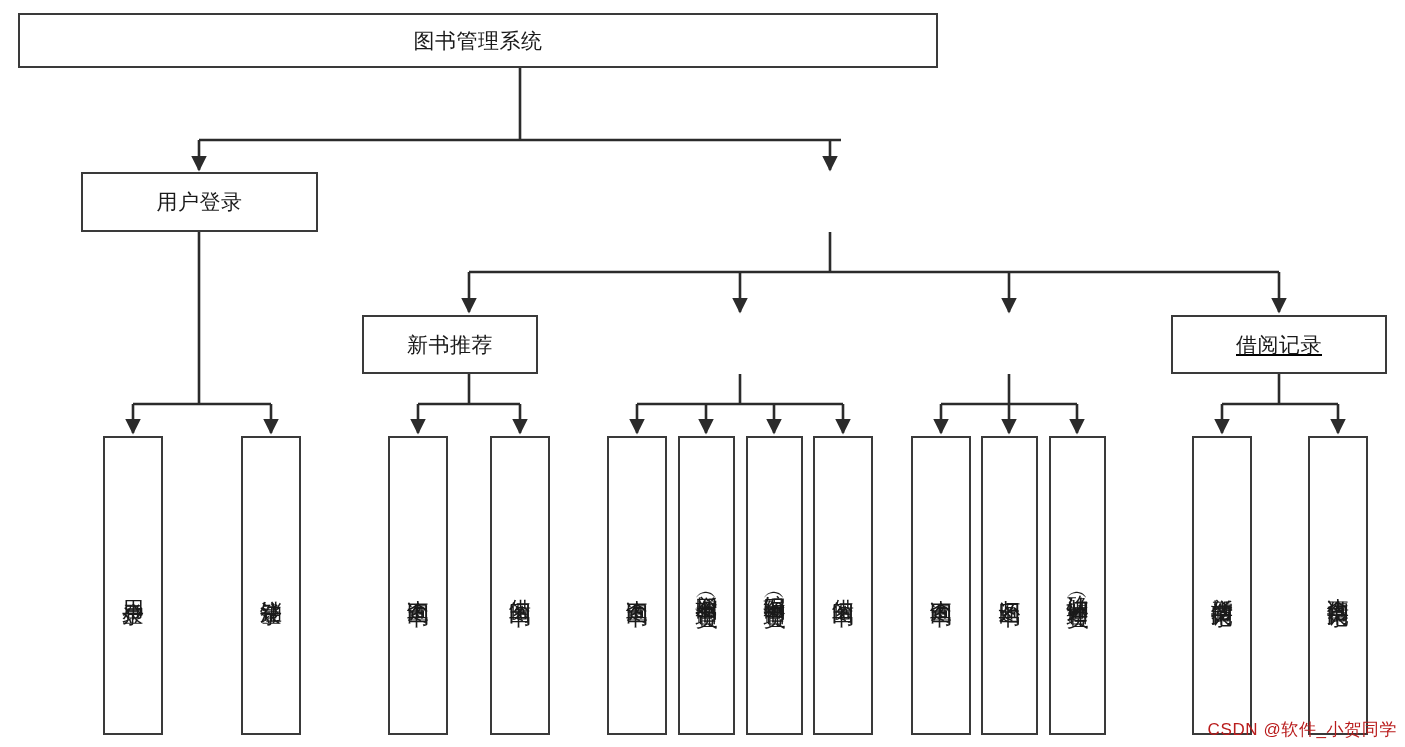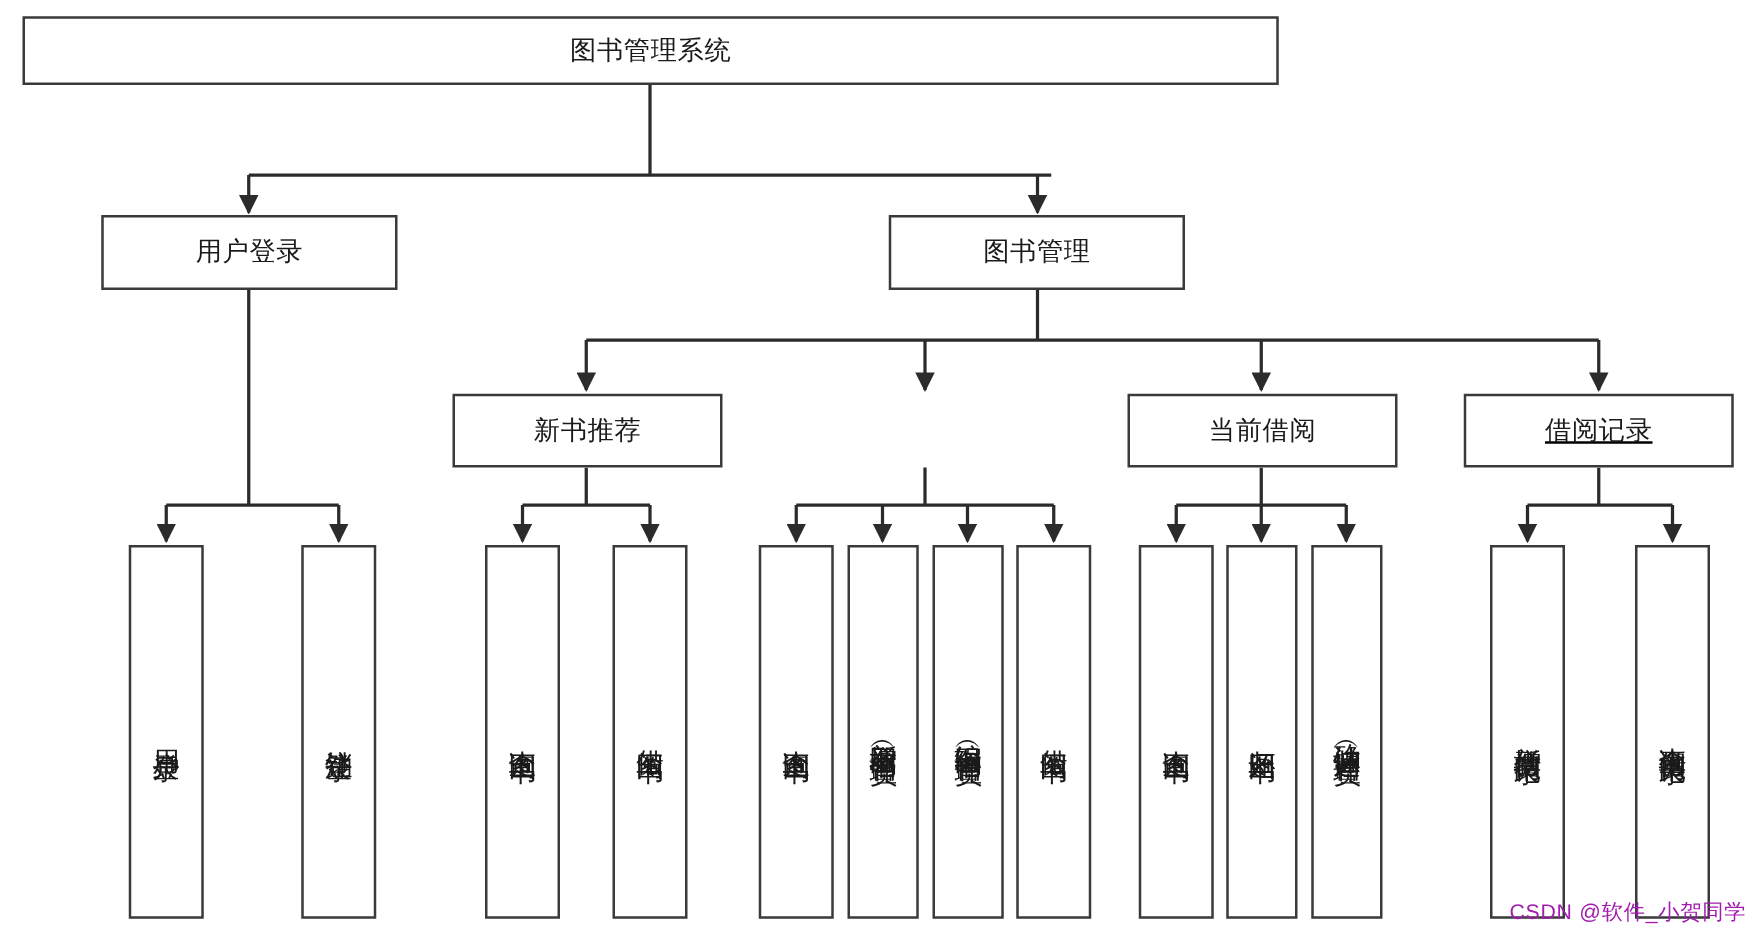--- a/index.html
+++ b/index.html
@@ -48,21 +48,21 @@
     text-orientation: upright;
     font-size: 22px;
     letter-spacing: 2px;
     line-height: 1.1;
   }
   .watermark {
     position: absolute;
     right: 8px;
     bottom: 6px;
     font-size: 17px;
-    color: #a21caf;
+    color: #b91c1c;
     letter-spacing: 0.6px;
     white-space: nowrap;
     pointer-events: none;
   }
 </style>
 </head>
 <body>
 
 <div id="diagram-root">
 
@@ -110,36 +110,30 @@
       <path d="M 1009 404 L 1009 433" marker-end="url(#arrow)"></path>
       <path d="M 1077 404 L 1077 433" marker-end="url(#arrow)"></path>
 
       <path d="M 1279 374 L 1279 404"></path>
       <path d="M 1222 404 L 1338 404"></path>
       <path d="M 1222 404 L 1222 433" marker-end="url(#arrow)"></path>
       <path d="M 1338 404 L 1338 433" marker-end="url(#arrow)"></path>
     </g>
   </svg>
 
-  <div class="node-box" style="left:18px; top:13px; width:1005px; height:55px;">
+  <div class="node-box" style="left:18px; top:13px; width:920px; height:55px;">
     <span class="node-label">图书管理系统</span>
   </div>
 
   <div class="node-box" style="left:81px; top:172px; width:237px; height:60px;">
     <span class="node-label">用户登录</span>
   </div>
-  <div class="node-box" style="left:711px; top:172px; width:237px; height:60px;">
-    <span class="node-label">图书管理</span>
-  </div>
 
-  <div class="node-box" style="left:362px; top:315px; width:216px; height:59px;justify-content:center;">
+  <div class="node-box" style="left:362px; top:315px; width:176px; height:59px;justify-content:center;">
     <span class="node-label">新书推荐</span>
-  </div>
-  <div class="node-box" style="left:902px; top:315px; width:216px; height:59px;">
-    <span class="node-label">当前借阅</span>
   </div>
   <div class="node-box" style="left:1171px; top:315px; width:216px; height:59px;text-decoration:underline;">
     <span class="node-label">借阅记录</span>
   </div>
 
   <div class="node-box vertical" style="left:103px; top:436px; width:60px; height:299px;">
     <span class="node-label">用户登录</span>
   </div>
   <div class="node-box vertical" style="left:241px; top:436px; width:60px; height:299px;">
     <span class="node-label">注销登录</span>

